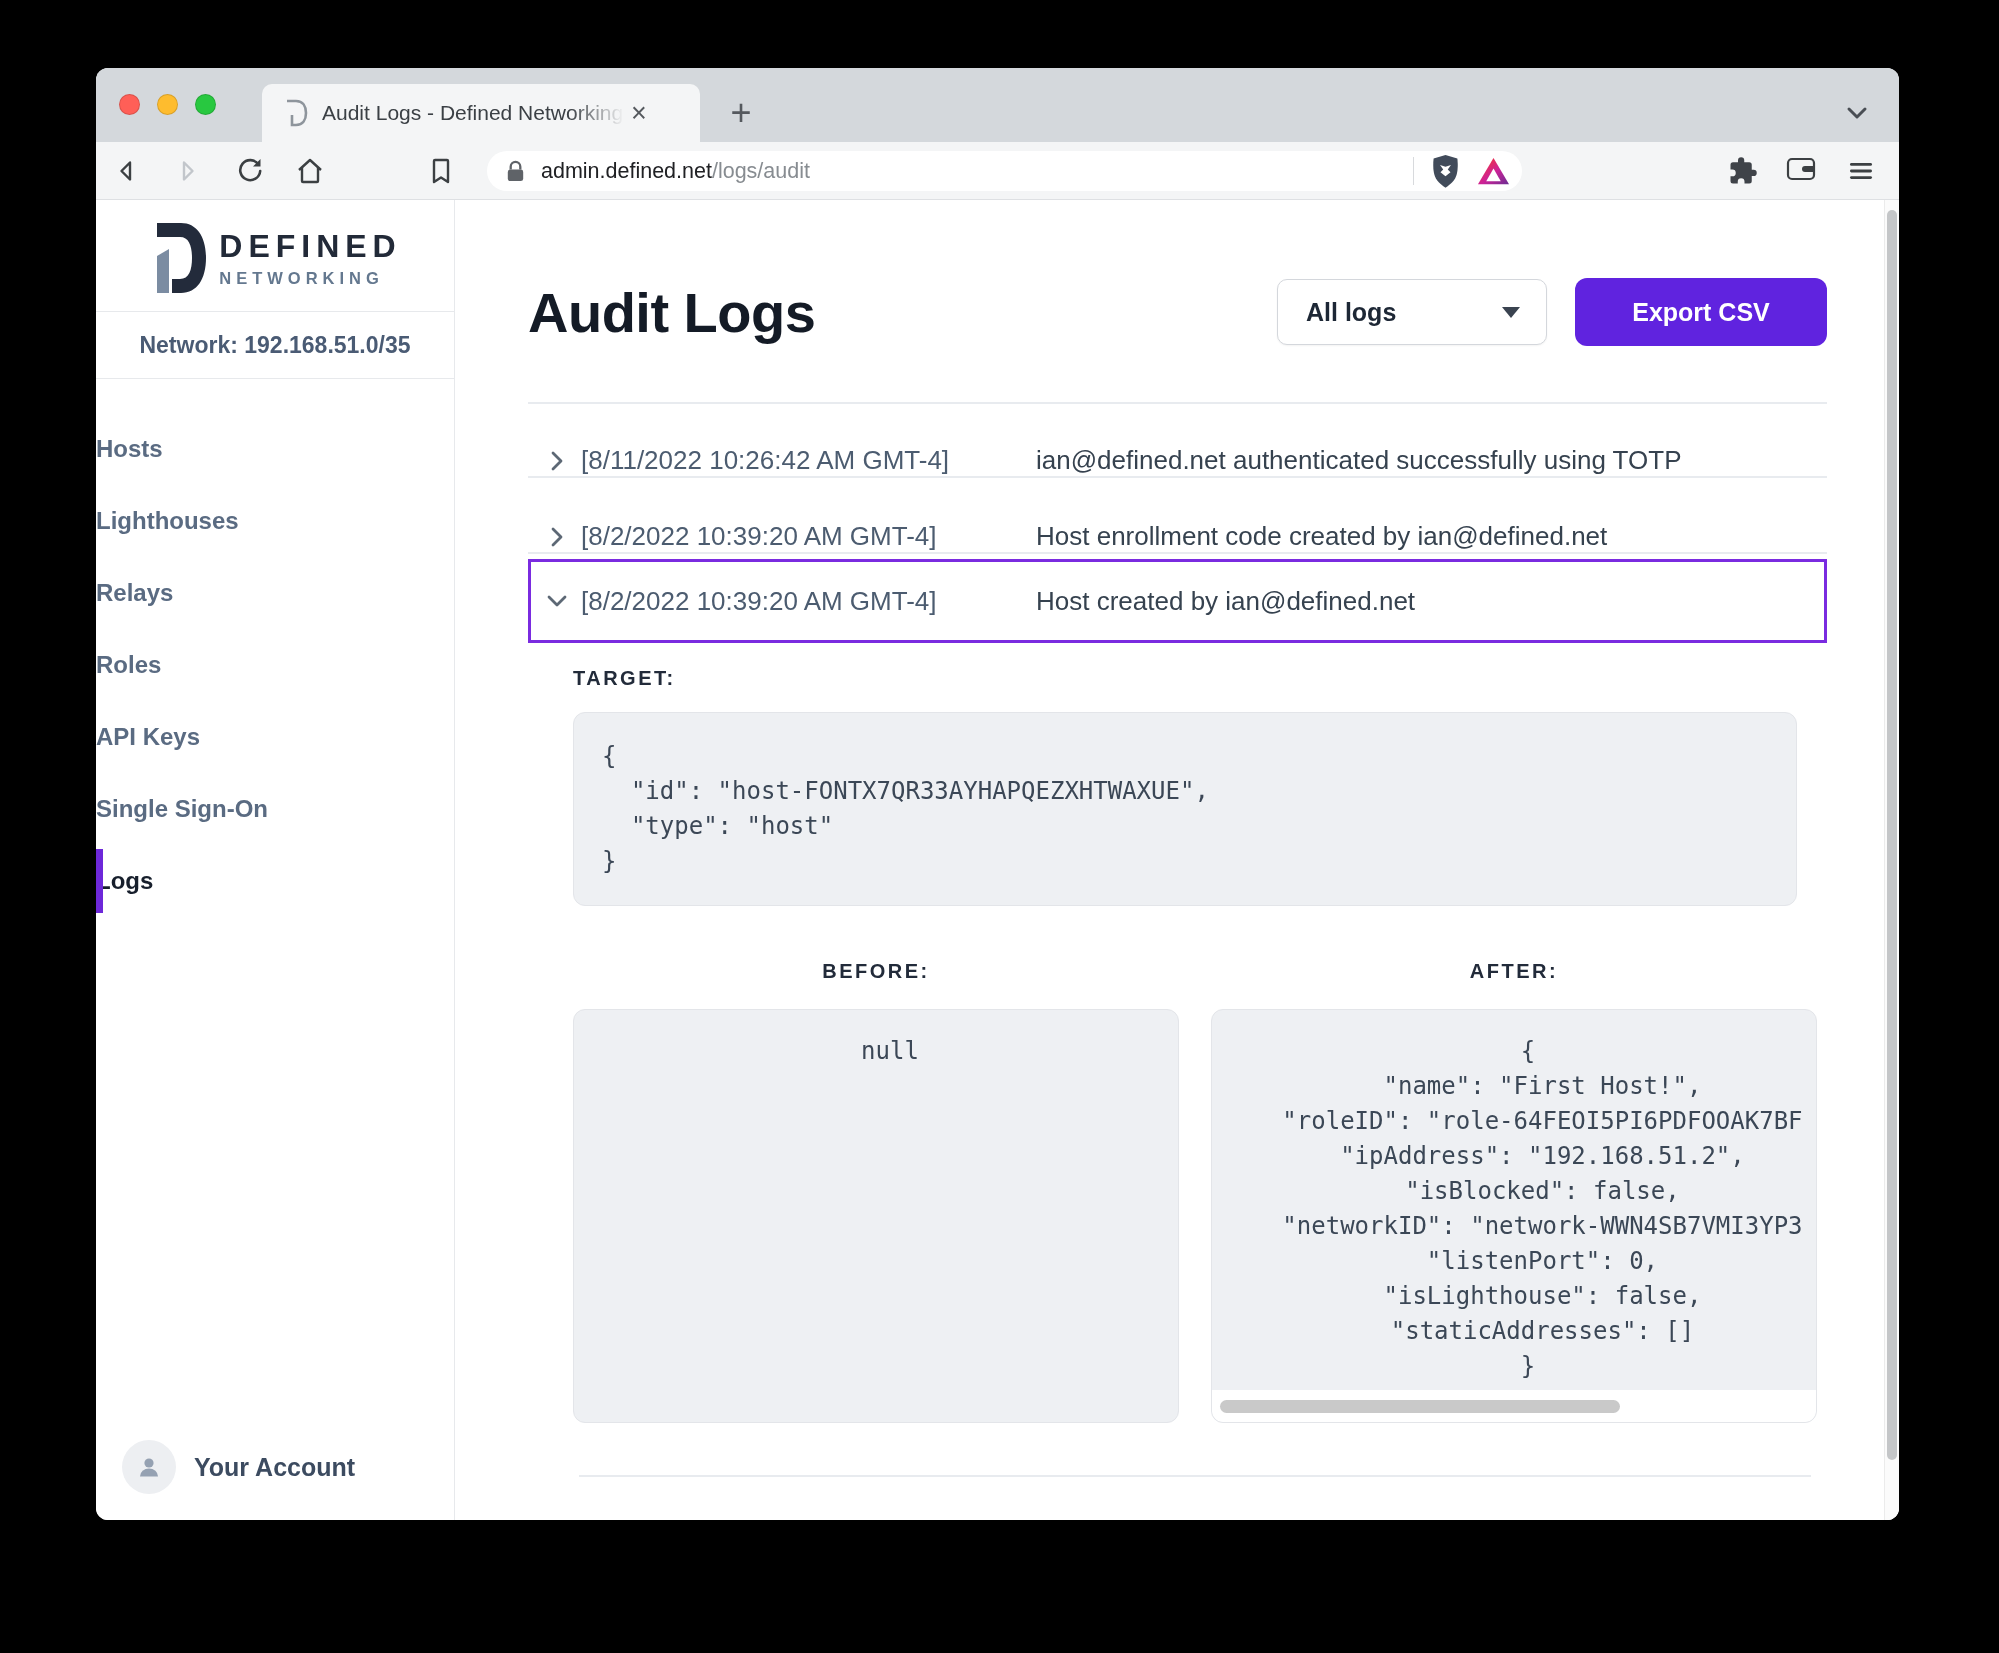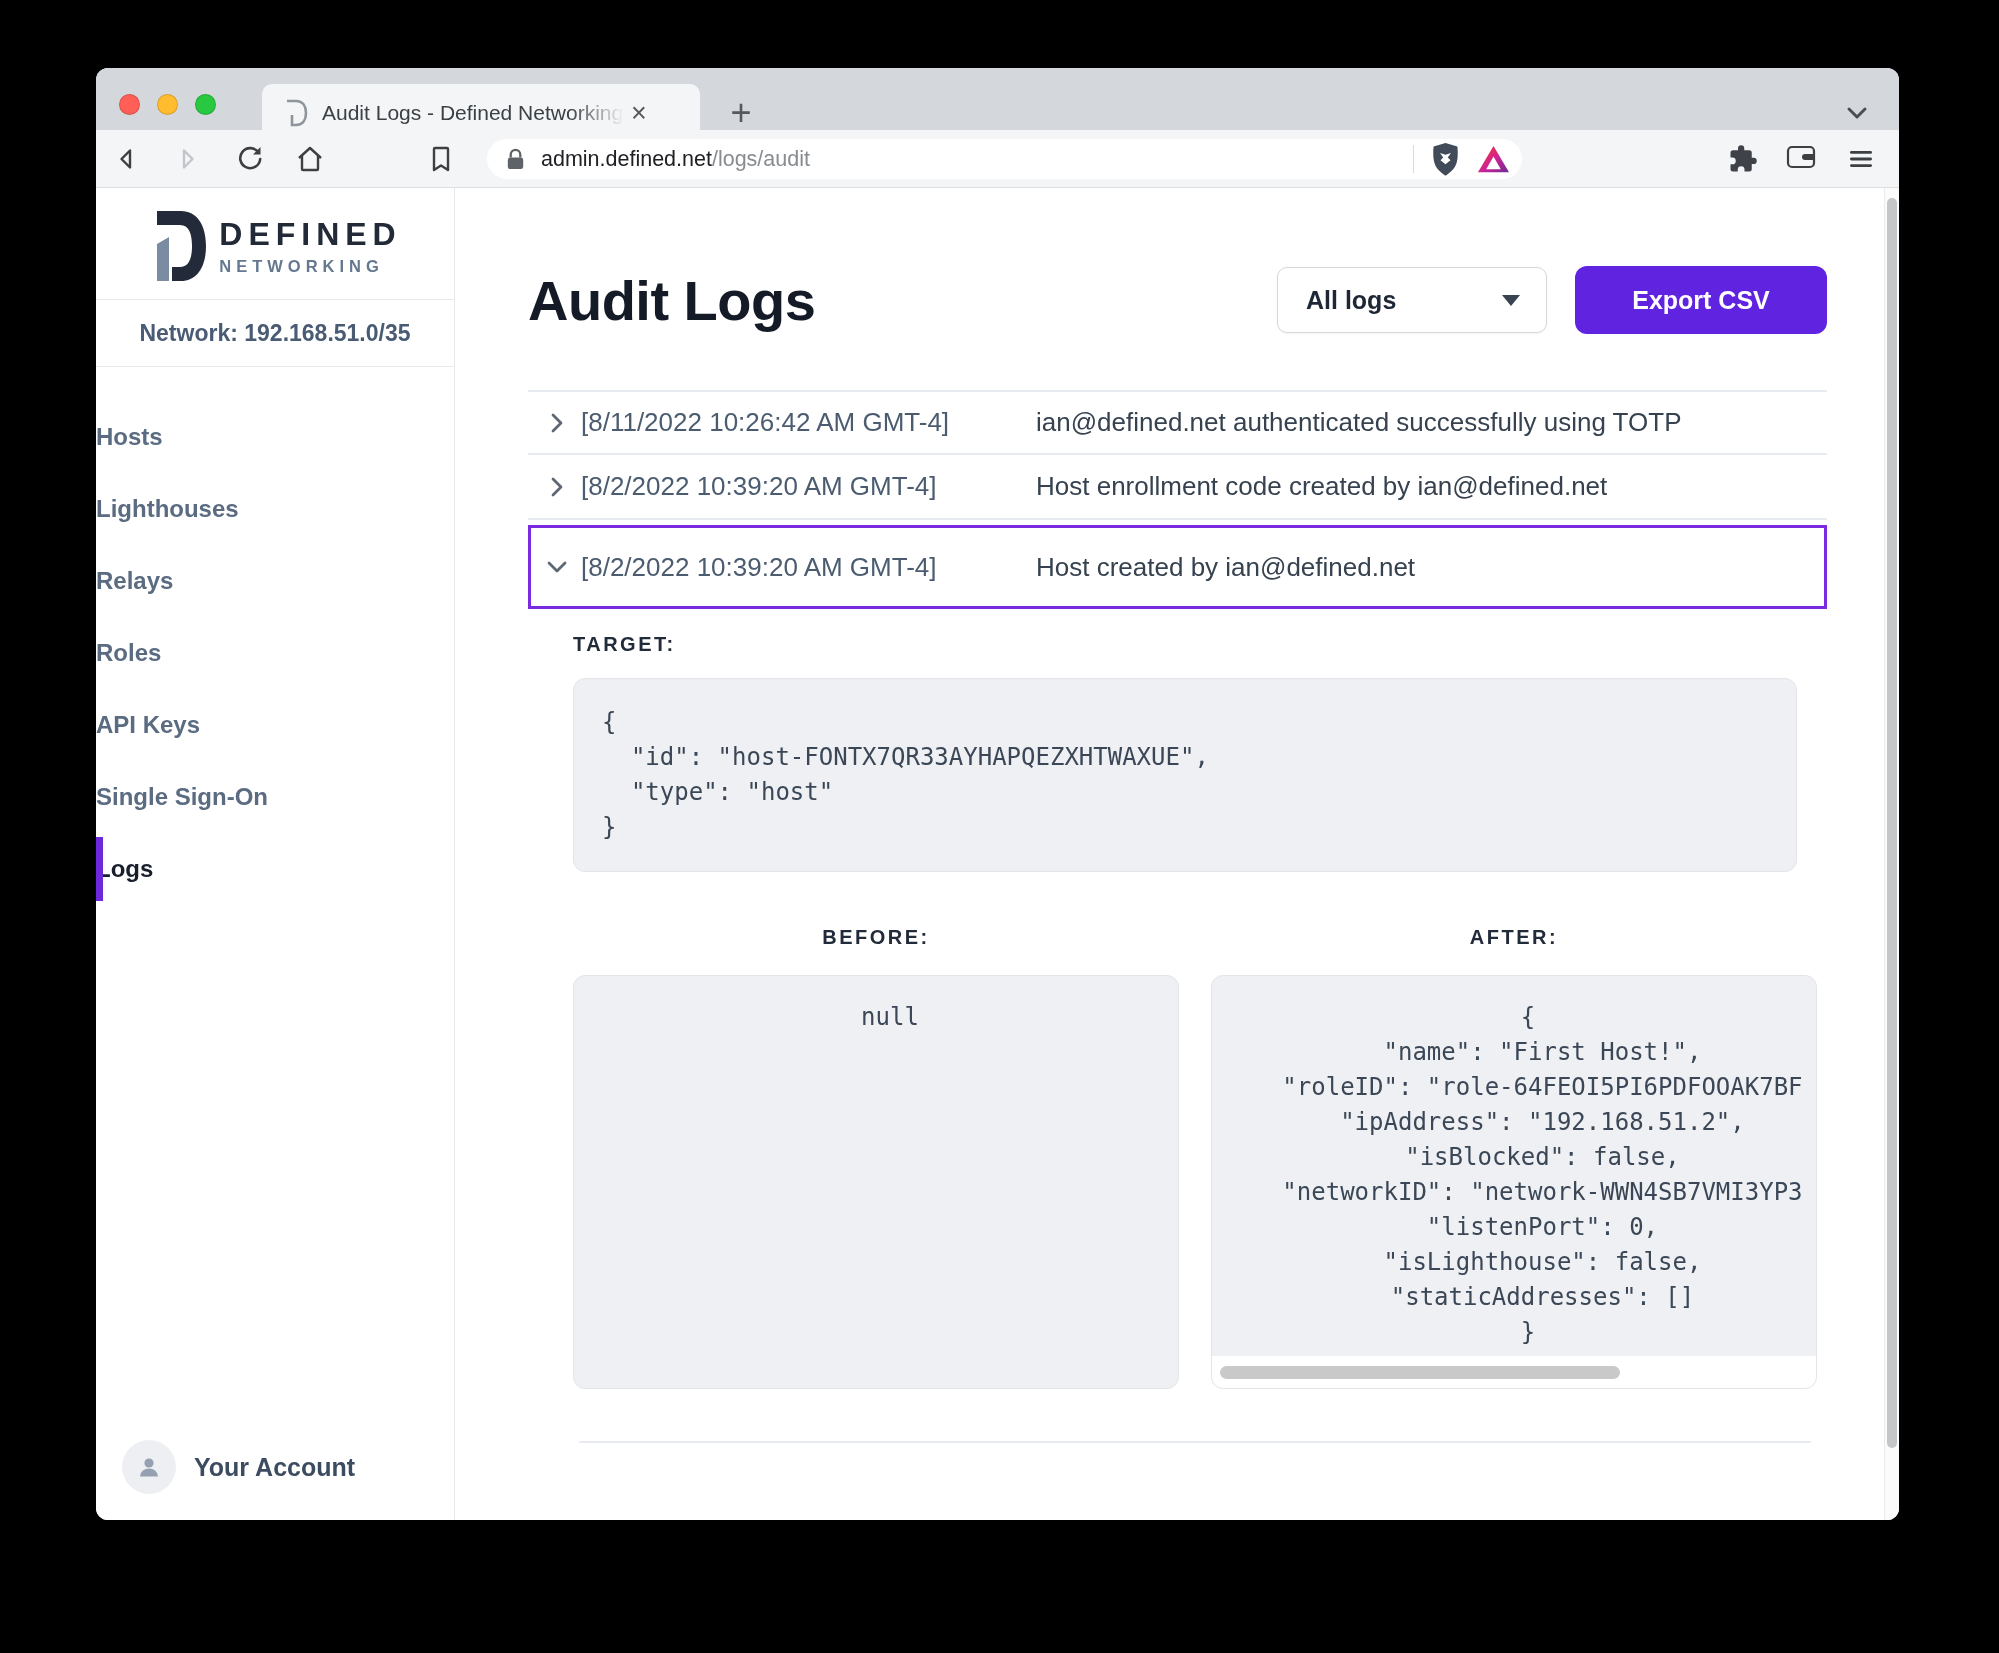--- a/index.html
+++ b/index.html
@@ -3,21 +3,21 @@
 <meta charset="utf-8">
 <style>
   html,body{margin:0;padding:0;background:#000;width:1999px;height:1653px;overflow:hidden;
     font-family:"Liberation Sans",sans-serif;-webkit-font-smoothing:antialiased;}
   *{box-sizing:border-box;}
 
   .window{position:absolute;left:96px;top:68px;width:1803px;height:1452px;border-radius:12px;
     overflow:hidden;background:#fff;display:flex;flex-direction:column;box-shadow:0 24px 70px rgba(0,0,0,.6);}
 
   
-  .tabstrip{height:62px;background:#d4d8dc;position:relative;flex:none;}
+  .tabstrip{height:74px;background:#d4d8dc;position:relative;flex:none;}
   .traffic{position:absolute;top:26px;width:21px;height:21px;border-radius:50%;border:.5px solid rgba(0,0,0,.15);}
   .t-red{left:23px;background:#ff5f57;}
   .t-yellow{left:61px;background:#febc2e;}
   .t-green{left:99px;background:#28c840;}
   .tab{position:absolute;left:166px;top:16px;width:438px;height:58px;background:#f4f5f6;
     border-radius:10px 10px 0 0;display:flex;align-items:center;padding:0 12px 0 18px;}
   .tab-favicon{width:30px;height:30px;flex:none;margin-right:12px;}
   .tab-title{flex:1;font-size:21px;color:#3b4045;white-space:nowrap;overflow:hidden;max-width:302px;
     -webkit-mask-image:linear-gradient(90deg,#000 82%,transparent);mask-image:linear-gradient(90deg,#000 82%,transparent);}
   .tab-close{flex:none;width:30px;height:30px;display:flex;align-items:center;justify-content:center;
@@ -68,21 +68,21 @@
   .page-title{font-size:56px;font-weight:800;color:#141b26;letter-spacing:-.5px;}
   .filter-select{margin-left:auto;width:270px;height:66px;border:1px solid #d4d7dc;border-radius:10px;background:#fff;
     display:flex;align-items:center;padding:0 26px 0 28px;font-size:25px;font-weight:600;color:#1d2735;
     box-shadow:0 1px 2px rgba(0,0,0,.05);cursor:pointer;}
   .filter-caret{margin-left:auto;width:0;height:0;border-left:9px solid transparent;border-right:9px solid transparent;
     border-top:11px solid #3a4350;}
   .export-btn{margin-left:28px;width:252px;height:68px;background:#6023df;border:none;border-radius:12px;
     color:#fff;font-size:25px;font-weight:700;font-family:inherit;display:flex;align-items:center;justify-content:center;cursor:pointer;}
 
   .loglist{margin-top:56px;}
-  .log-row{height:65px;display:flex;align-items:center;border-bottom:2px solid #e8ebef;padding-left:14px;cursor:pointer;}
+  .log-row{height:76px;display:flex;align-items:flex-end;border-bottom:2px solid #e8ebef;padding-left:14px;cursor:pointer;}
   .log-row.first{border-top:2px solid #e8ebef;}
   .row-chev{width:30px;height:30px;flex:none;margin-right:9px;}
   .row-ts{width:455px;flex:none;font-size:26px;color:#4c5c70;}
   .row-msg{font-size:26px;color:#36424f;white-space:nowrap;}
   .expanded-row{margin-top:5px;height:84px;border:3px solid #7a2be0;display:flex;align-items:center;padding-left:11px;cursor:pointer;}
 
   .detail{padding:24px 10px 0 45px;}
   .detail-label{font-size:20px;font-weight:800;letter-spacing:2.5px;color:#222b3a;}
   .code-block{margin-top:22px;background:#eef0f3;border:1px solid #e3e5e9;border-radius:12px;
     font-family:"DejaVu Sans Mono",monospace;font-size:24px;line-height:35px;color:#3b4756;}

